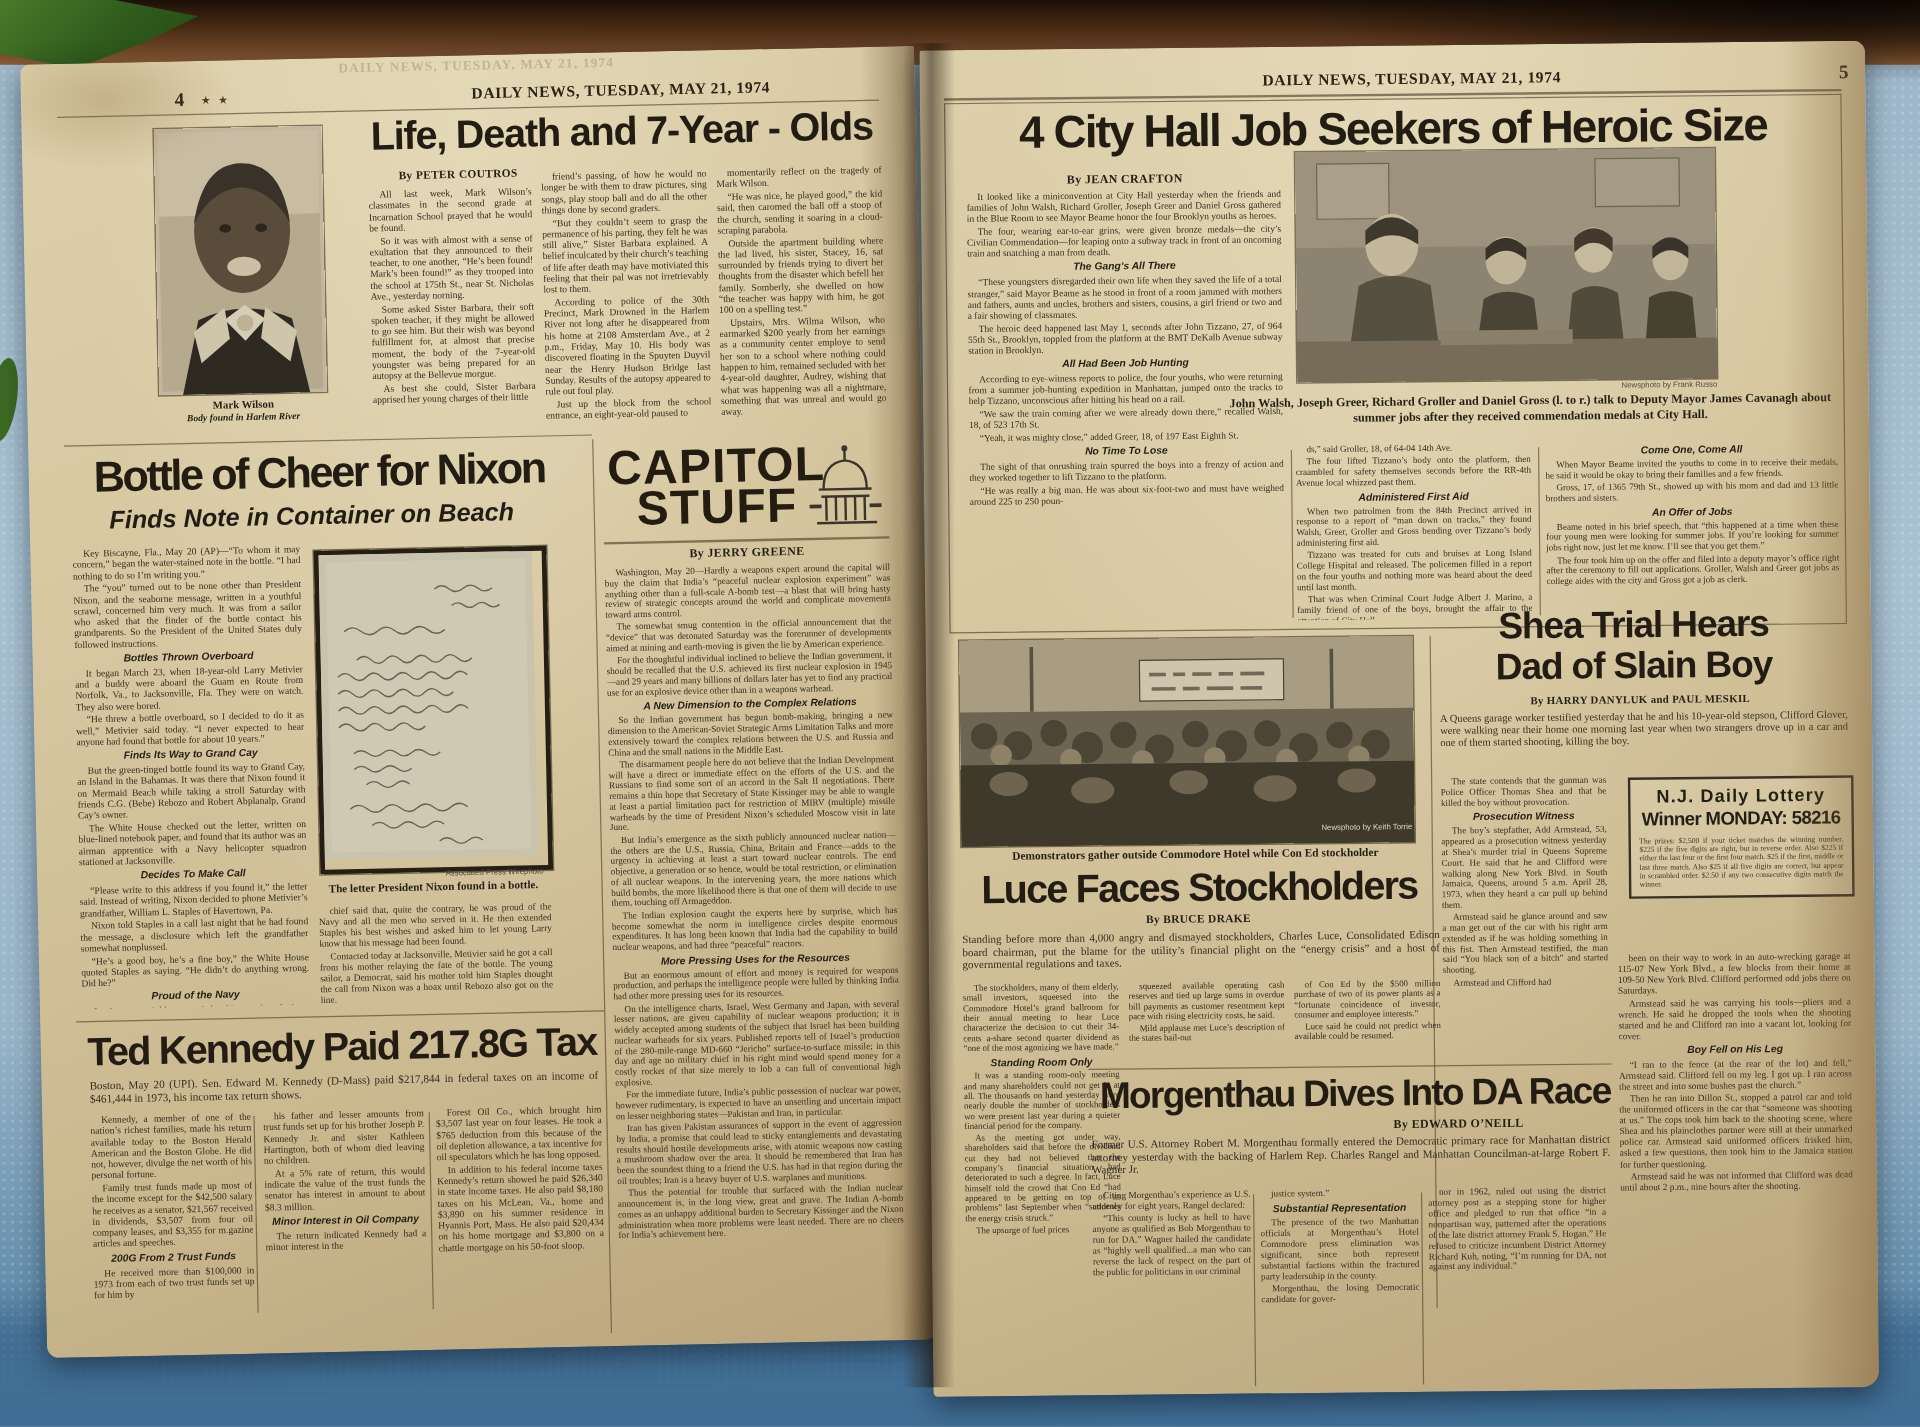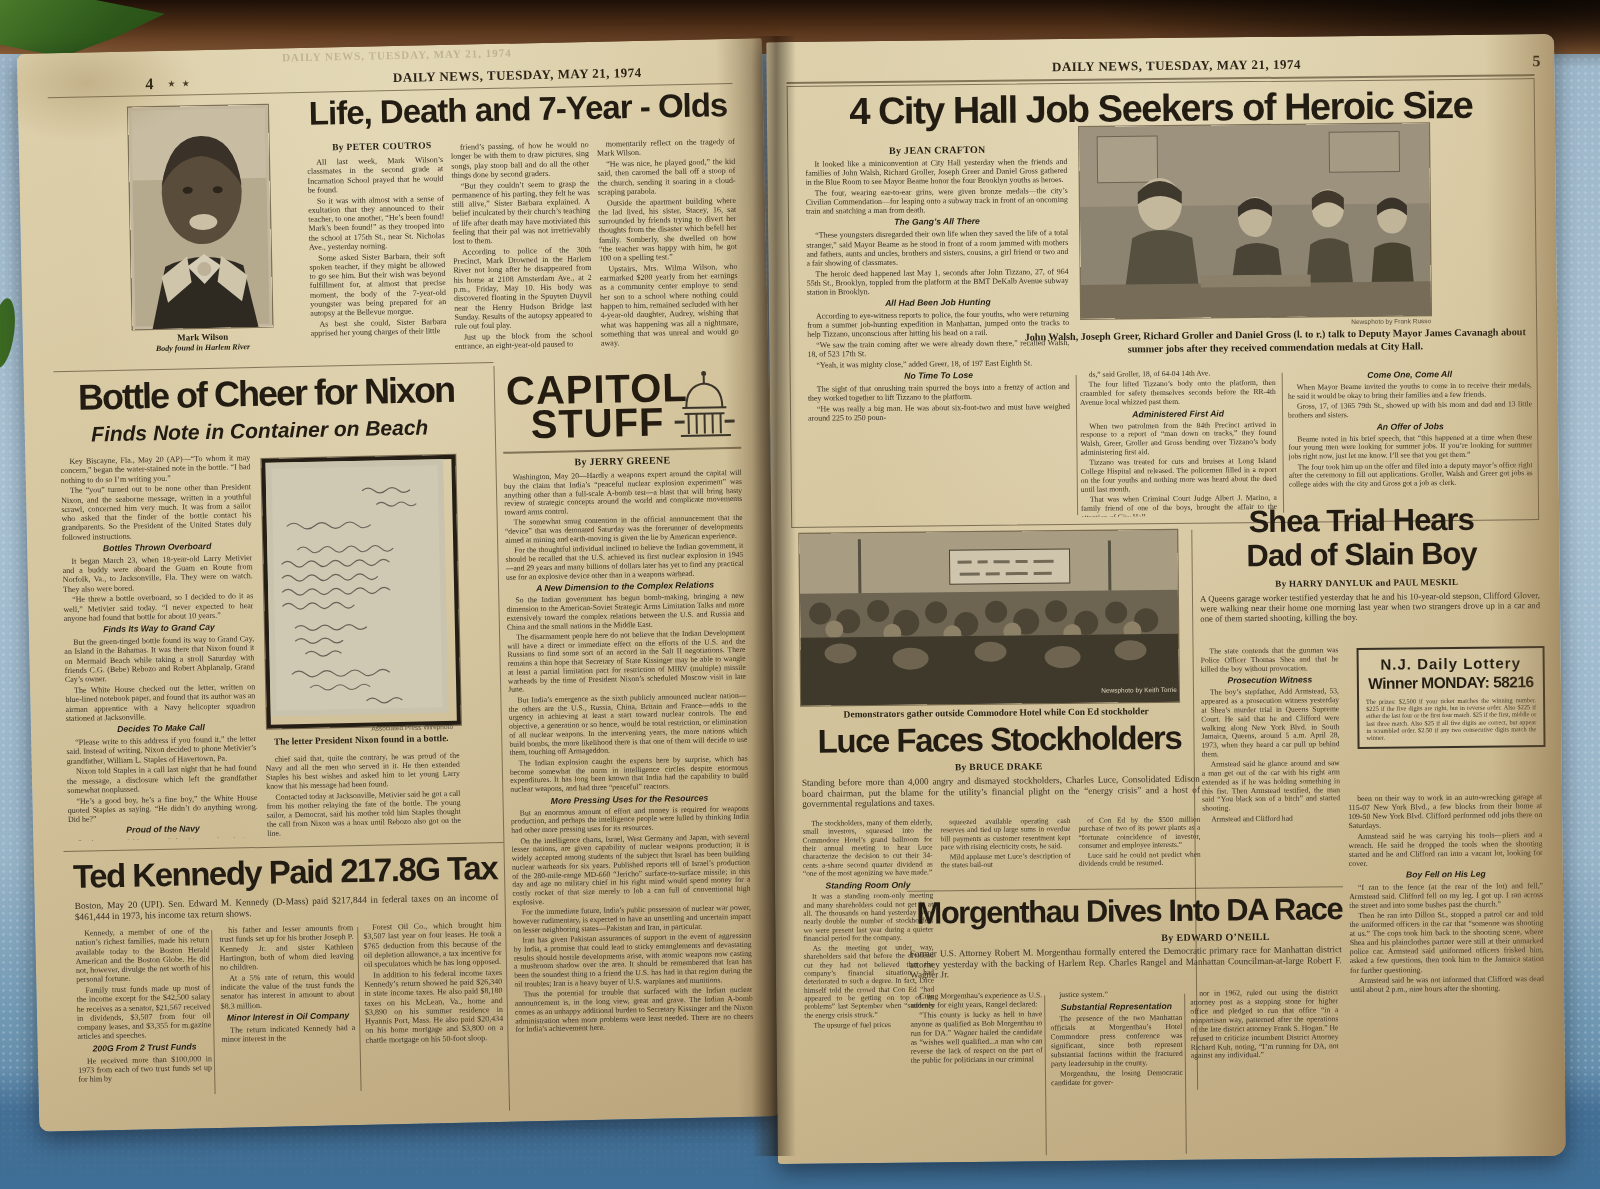--- a/index.html
+++ b/index.html
@@ -370,21 +370,21 @@
         <div class="para">It was a standing room-only meeting and many shareholders could not get in at all. The thousands on hand yesterday were nearly double the number of stockholders wo were present last year during a quieter financial period for the company.</div>
         <div class="para">As the meeting got under way, shareholders said that before the dividend cut they had not believed that the company’s financial situation had deteriorated to such a degree. In fact, Luce himself told the crowd that Con Ed “had appeared to be getting on top of its problems” last September when “suddenly the energy crisis struck.”</div>
         <div class="para">The upsurge of fuel prices</div>
       </div>
     <div class="abs bodycol" style="left:166px;top:778px;width:130px;height:92px;font-size:7.4px;line-height:1.13;">
         <div class="para">squeezed available operating cash reserves and tied up large sums in overdue bill payments as customer resentment kept pace with rising electricity costs, he said.</div>
         <div class="para">Mild applause met Luce’s description of the states bail-out</div>
       </div>
     <div class="abs bodycol" style="left:304px;top:778px;width:122px;height:92px;font-size:7.4px;line-height:1.13;">
         <div class="para">of Con Ed by the $500 million purchase of two of its power plants as a “fortunate coincidence of investor, consumer and employee interests.”</div>
-        <div class="para">Luce said he could not predict when dividends could be resumed.</div>
+        <div class="para">Luce said he could not predict when available could be resumed.</div>
       </div>
   </section>
 
   <div class="rule" style="left:420px;top:492px;width:1px;height:560px;"></div>
   <section>
     <div class="abs hl" style="left:430px;top:470px;width:320px;font-size:31px;text-align:center;">Shea Trial Hears</div>
     <div class="abs hl" style="left:430px;top:504px;width:320px;font-size:31px;text-align:center;">Dad of Slain Boy</div>
     <div class="abs byline" style="left:425px;top:542px;width:340px;font-size:9px;">By HARRY DANYLUK and PAUL MESKIL</div>
     <div class="abs bodycol" style="left:428px;top:556px;width:340px;height:52px;font-size:8.8px;"><span class="para">A Queens garage worker testified yesterday that he and his 10-year-old stepson, Clifford Glover, were walking near their home one morning last year when two strangers drove up in a car and one of them started shooting, killing the boy.</span></div>
     <div class="abs bodycol" style="left:428px;top:610px;width:138px;height:228px;font-size:7.6px;">
@@ -410,26 +410,26 @@
     <div class="fine">The prizes: $2,500 if your ticket matches the winning number. $225 if the five digits are right, but in reverse order. Also $225 if either the last four or the first four match. $25 if the first, middle or last three match. Also $25 if all five digits are correct, but appear in scrambled order. $2.50 if any two consecutive digits match the winner.</div>
   </div>
 
   <section>
     <div class="rule" style="left:132px;top:850px;width:436px;height:1px;"></div>
     <div class="abs hl" style="left:140px;top:858px;width:428px;font-size:31px;text-align:center;letter-spacing:-1.5px;">Morgenthau Dives Into DA Race</div>
     <div class="abs byline" style="left:320px;top:894px;width:240px;font-size:10px;">By EDWARD O’NEILL</div>
     <div class="abs bodycol" style="left:134px;top:908px;width:432px;height:40px;font-size:9.2px;"><span class="para">Former U.S. Attorney Robert M. Morgenthau formally entered the Democratic primary race for Manhattan district attorney yesterday with the backing of Harlem Rep. Charles Rangel and Manhattan Councilman-at-large Robert F. Wagner Jr.</span></div>
     <div class="abs bodycol" style="left:134px;top:952px;width:132px;height:172px;font-size:7.7px;">
         <div class="para">Citing Morgenthau’s experience as U.S. attorney for eight years, Rangel declared:</div>
-        <div class="para">“This county is lucky as hell to have anyone as qualified as Bob Morgenthau to run for DA.” Wagner hailed the candidate as “wishes well qualified...a man who can reverse the lack of respect on the part of the public for politicians in our criminal</div>
+        <div class="para">“This county is lucky as hell to have anyone as qualified as Bob Morgenthau to run for DA.” Wagner hailed the candidate as “highly well qualified...a man who can reverse the lack of respect on the part of the public for politicians in our criminal</div>
       </div>
     <div class="abs bodycol" style="left:274px;top:952px;width:132px;height:172px;font-size:7.7px;">
         <div class="para">justice system.”</div>
         <div class="subhed">Substantial Representation</div>
-        <div class="para">The presence of the two Manhattan officials at Morgenthau’s Hotel Commodore press conference was significant, since both represent substantial factions within the fractured party leadersuhip in the county.</div>
+        <div class="para">The presence of the two Manhattan officials at Morgenthau’s Hotel Commodore press elimination was significant, since both represent substantial factions within the fractured party leadersuhip in the county.</div>
         <div class="para">Morgenthau, the losing Democratic candidate for gover-</div>
       </div>
     <div class="abs bodycol" style="left:414px;top:952px;width:148px;height:172px;font-size:7.7px;">
         <div class="para">nor in 1962, ruled out using the district attorney post as a stepping stone for higher office and pledged to run that office “in a nonpartisan way, patterned after the operations of the late district attorney Frank S. Hogan.” He refused to criticize incumbent District Attorney Richard Kuh, noting, “I’m running for DA, not against any individual.”</div>
       </div>
     <div class="rule" style="left:268px;top:956px;width:1px;height:160px;"></div>
     <div class="rule" style="left:408px;top:956px;width:1px;height:160px;"></div>
   </section>
 </div>
 

